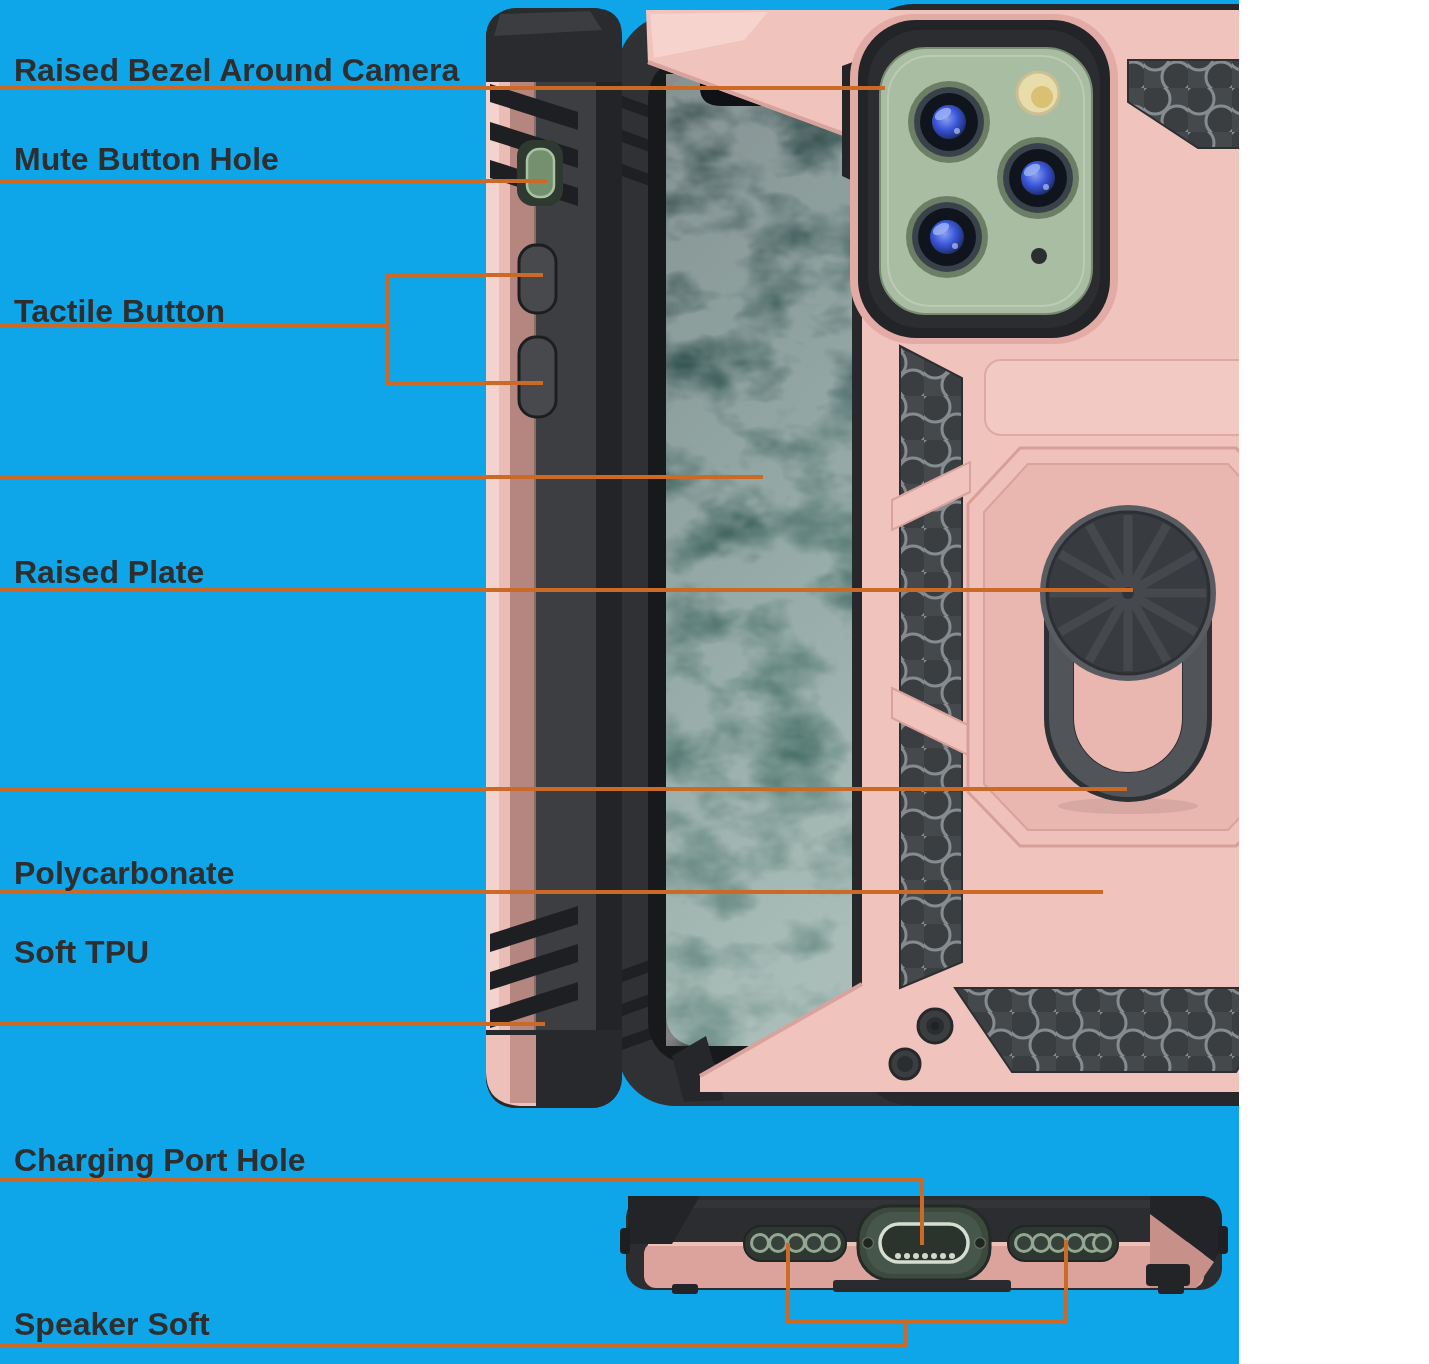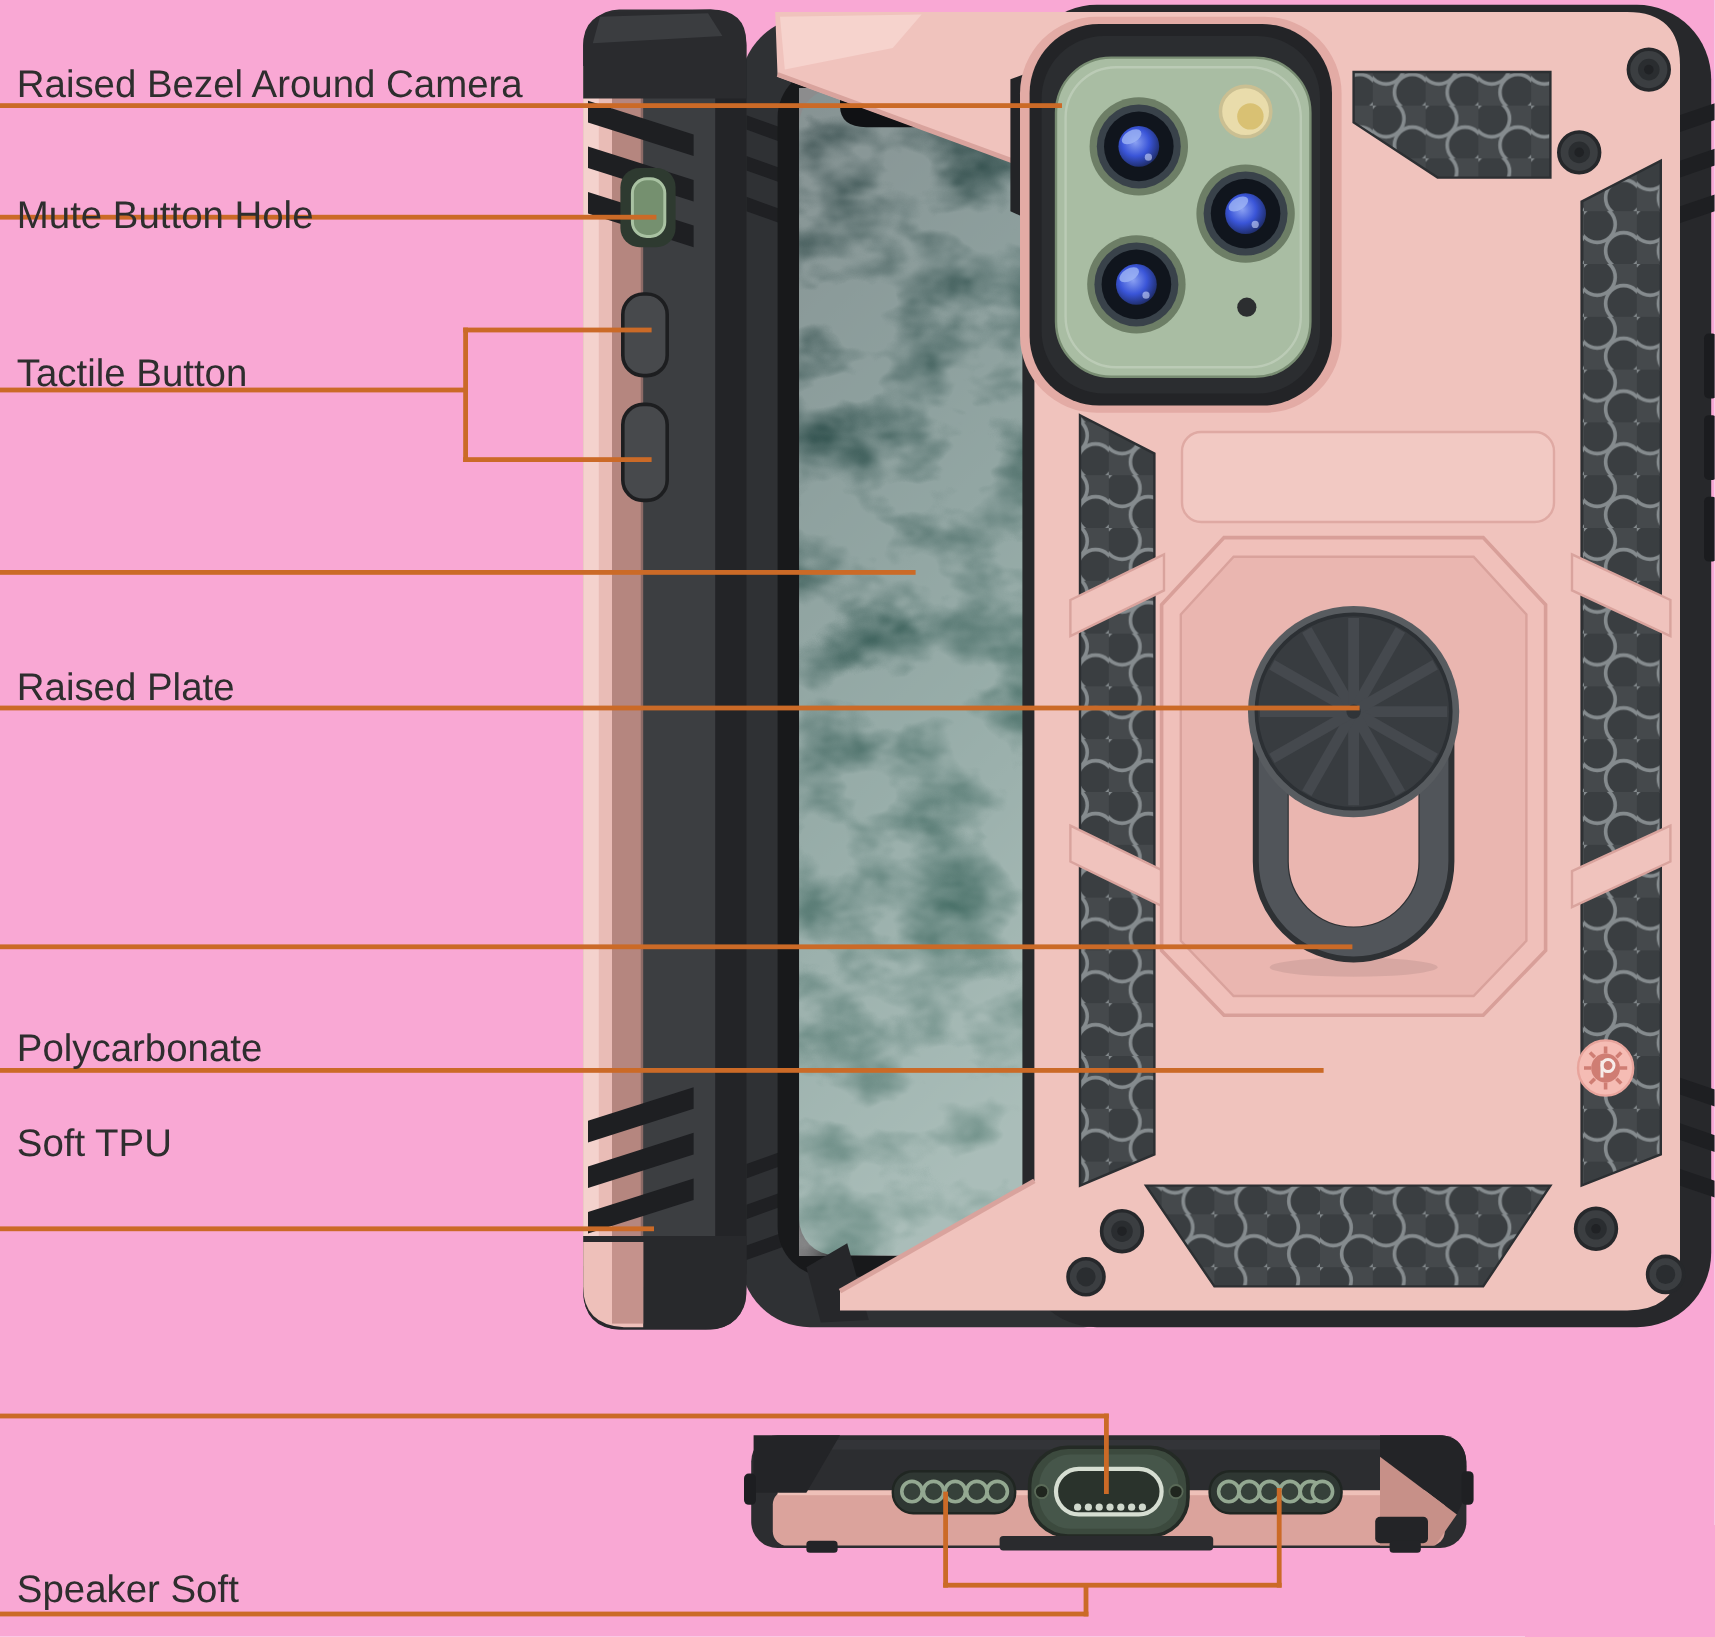--- a/index.html
+++ b/index.html
@@ -1,17 +1,17 @@
 <!DOCTYPE html>
 <html><head>
 <meta charset="utf-8">
 <style>
   html,body{margin:0;padding:0;background:#ffffff;}
-  .canvas{position:relative;width:1429px;height:1364px;background:#f9a8d4;overflow:hidden;
-          font-family:"Liberation Sans",sans-serif;}
+  .canvas{position:relative;width:1239px;height:1364px;background:#0ea5e9;overflow:hidden;
+          font-family:"Liberation Sans",sans-serif;font-weight:bold;}
   .art{position:absolute;left:0;top:0;z-index:1;}
   .ann-label{position:absolute;left:14px;z-index:6;font-size:32px;color:#2e2e2e;
              white-space:nowrap;letter-spacing:0px;line-height:34px;}
   .ln{position:absolute;background:#cb6a27;z-index:5;}
 </style>
 </head>
 <body>
 
 <div class="canvas">
 
@@ -288,25 +288,26 @@
             <circle cx="1102" cy="1243" r="8.5"></circle>
         </g>
       </g>
       <rect x="833" y="1280" width="178" height="12" rx="3" fill="#2a2b2e"></rect>
       <rect x="672" y="1284" width="26" height="10" rx="3" fill="#232427"></rect>
       <rect x="1158" y="1284" width="26" height="10" rx="3" fill="#232427"></rect>
     </g>
   </svg>
 
   <div class="ann-label" style="top:53px">Raised Bezel Around Camera</div>
-  <div class="ann-label" style="top:162px">Mute Button Hole</div>
+  <div class="ann-label" style="top:142px">Mute Button Hole</div>
   <div class="ann-label" style="top:294px">Tactile Button</div>
   <div class="ann-label" style="top:555px">Raised Plate</div>
   <div class="ann-label" style="top:856px">Polycarbonate</div>
   <div class="ann-label" style="top:935px">Soft TPU</div>
+  <div class="ann-label" style="top:1143px">Charging Port Hole</div>
   <div class="ann-label" style="top:1307px">Speaker Soft</div>
 
   <div class="ln" style="left:0;top:86px;width:885px;height:4px"></div>
   <div class="ln" style="left:0;top:179px;width:547px;height:4px"></div>
   <div class="ln" style="left:0;top:323px;width:388px;height:4px"></div>
   <div class="ln" style="left:386px;top:273px;width:4px;height:112px"></div>
   <div class="ln" style="left:386px;top:273px;width:157px;height:4px"></div>
   <div class="ln" style="left:386px;top:381px;width:157px;height:4px"></div>
   <div class="ln" style="left:0;top:475px;width:763px;height:4px"></div>
   <div class="ln" style="left:0;top:588px;width:1133px;height:4px"></div>

